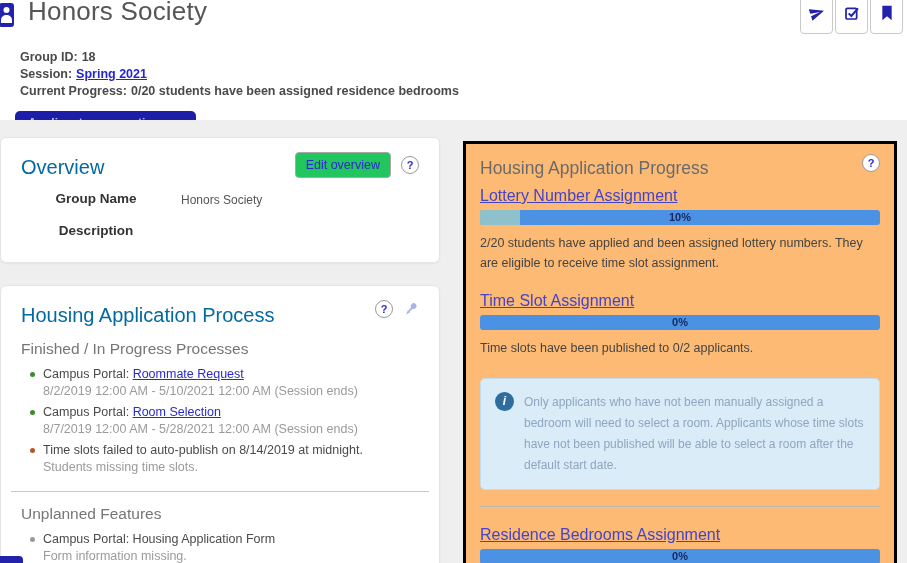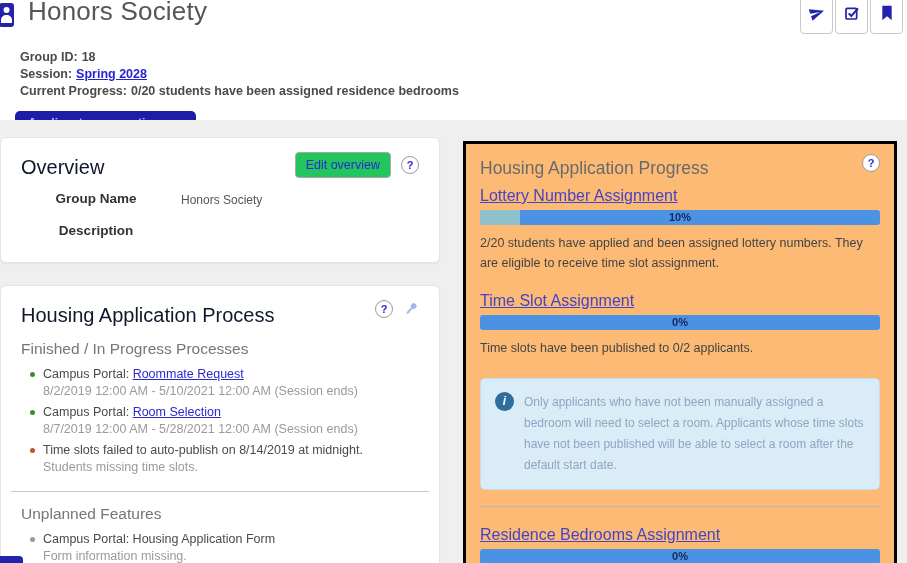--- a/index.html
+++ b/index.html
@@ -42,21 +42,21 @@
 
   
   .content { position:absolute; left:0; right:0; top:120px; bottom:0; background:#efefef; }
 
   .left-col { position:absolute; left:0; top:17px; width:440px; display:flex; flex-direction:column; gap:22px; }
   .card {
     background:#fff; border:1px solid #e4e4e4; border-radius:6px;
     box-shadow:0 1px 2px rgba(0,0,0,.05); padding:14px 20px;
   }
   .card-head { display:flex; align-items:flex-start; }
-  .card-head h2 { margin:4px 0 0; font-size:20px; font-weight:400; color:#0f172a; flex:1; }
+  .card-head h2 { margin:4px 0 0; font-size:20px; font-weight:400; color:#0369a1; flex:1; }
   .head-actions { display:flex; align-items:center; gap:10px; }
   .btn-plain {
     background:#22c55e; border:1px solid #a9a9a9; border-radius:4px; color:#2a2ad0;
     font-family:inherit; font-size:12.5px; padding:5px 10px; cursor:pointer;
   }
   .help-icon {
     width:18px; height:18px; border:1px solid #9a9a9a; border-radius:50%;
     color:#2a2ad0; font-size:11px; font-weight:bold; text-align:center;
     line-height:16px; background:#fff; cursor:pointer; display:inline-block;
   }
@@ -160,21 +160,21 @@
           </span>
         </button>
       </div>
     </div>
 
     <div class="meta">
       <div class="meta-line">
         <span class="mlabel">Group ID:</span><span>18</span>
       </div>
       <div class="meta-line">
-        <span class="mlabel">Session:</span><a>Spring 2028</a>
+        <span class="mlabel">Session:</span><a>Spring 2021</a>
       </div>
       <div class="meta-line">
         <span class="mlabel">Current Progress:</span><span>0/20 students have been assigned residence bedrooms</span>
       </div>
     </div>
 
     <button class="options-btn">
       <span>Applicant group options</span>
       <span class="caret">▼</span>
     </button>

